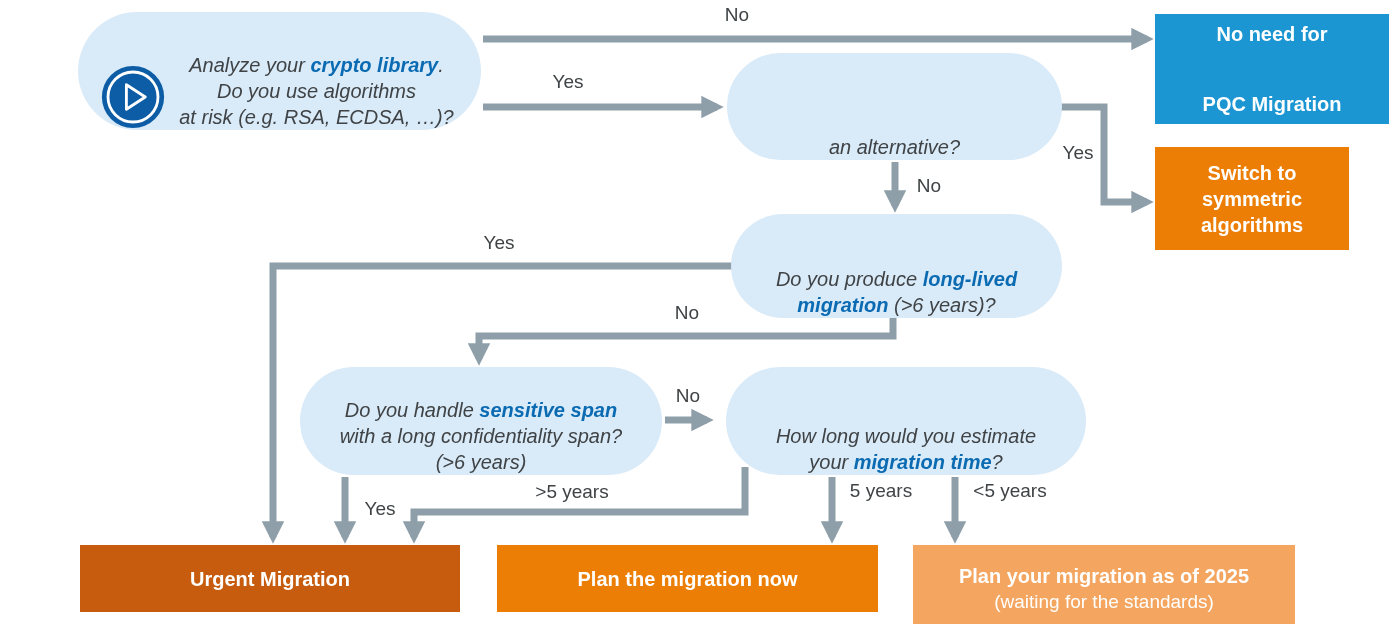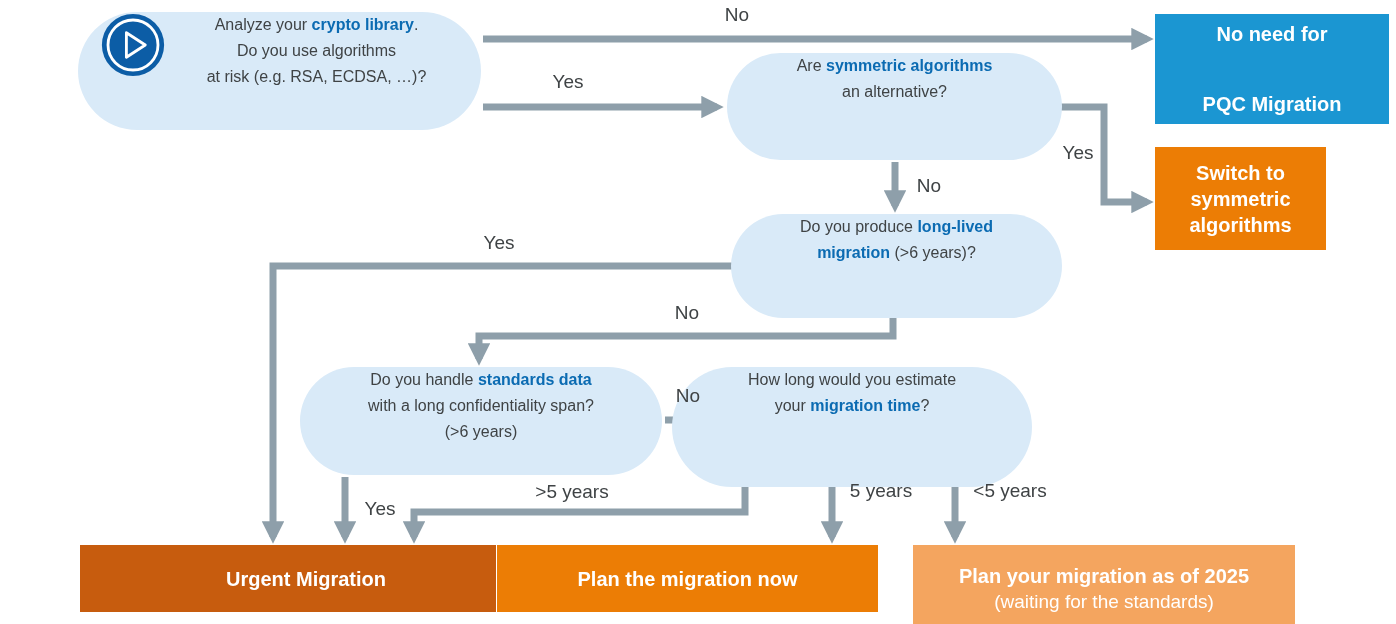--- a/index.html
+++ b/index.html
@@ -5,22 +5,22 @@
   html,body { margin:0; padding:0; background:#ffffff; }
   body { font-family:"Liberation Sans", sans-serif; }
   .stage { position:relative; width:1396px; height:624px; background:#ffffff; overflow:hidden; }
 
   svg.wires { position:absolute; left:0; top:0; pointer-events:none; }
   .wire { fill:none; stroke:var(--arrow,#8e9faa); stroke-width:7; stroke-linejoin:miter; }
   .arrowhead { fill:var(--arrow,#8e9faa); }
 
   .bubble {
     position:absolute; background:var(--bubble-bg,#d9eaf8); color:var(--text,#3f4345);
-    border-radius:999px; display:flex; align-items:flex-start; justify-content:center;
-    text-align:center; font-size:16px; line-height:26px;
+    border-radius:999px; display:flex; align-items:flex-end; justify-content:center;
+    text-align:center; font-size:20px; line-height:26px;font-style:italic;
   }
   .accent { color:var(--accent,#0b6bb2); font-weight:bold; }
 
   .start-bubble { justify-content:flex-start; }
   .play-wrap { flex:0 0 auto; margin-left:22px; width:66px; height:66px; cursor:pointer; }
   .start-text { flex:1 1 auto; text-align:center; padding-right:14px; }
 
   .box {
     position:absolute; color:var(--box-text,#ffffff); display:flex; flex-direction:column;
     align-items:center; justify-content:center; text-align:center;
@@ -67,59 +67,58 @@
     </div>
     <div class="start-text">
       <div class="line"><span>Analyze your </span><span class="accent">crypto library</span><span>.</span></div>
       <div class="line"><span>Do you use algorithms</span></div>
       <div class="line"><span>at risk (e.g. RSA, ECDSA, …)?</span></div>
     </div>
   </div>
 
   <div class="bubble" style="left:727px; top:53px; width:335px; height:107px;">
     <div>
-      <div class="line"><span>Are </span><span class="accent">symmetric algorithms</span></div>
       <div class="line"><span>an alternative?</span></div>
     </div>
   </div>
 
   <div class="bubble" style="left:731px; top:214px; width:331px; height:104px;">
     <div>
       <div class="line"><span>Do you produce </span><span class="accent">long-lived</span></div>
       <div class="line"><span class="accent">migration</span><span> (&gt;6 years)?</span></div>
     </div>
   </div>
 
   <div class="bubble" style="left:300px; top:367px; width:362px; height:108px;">
     <div>
-      <div class="line"><span>Do you handle </span><span class="accent">standards data</span></div>
+      <div class="line"><span>Do you handle </span><span class="accent">sensitive span</span></div>
       <div class="line"><span>with a long confidentiality span?</span></div>
       <div class="line"><span>(&gt;6 years)</span></div>
     </div>
   </div>
 
-  <div class="bubble" style="left:672px; top:367px; width:360px; height:120px;">
+  <div class="bubble" style="left:726px; top:367px; width:360px; height:108px;">
     <div>
       <div class="line"><span>How long would you estimate</span></div>
       <div class="line"><span>your </span><span class="accent">migration time</span><span>?</span></div>
     </div>
   </div>
 
   <div class="box" style="left:1155px; top:14px; width:234px; height:110px; background:var(--box-blue,#1b96d2);gap:44px;">
     <div>No need for</div>
     <div>PQC Migration</div>
   </div>
 
-  <div class="box" style="left:1155px; top:147px; width:171px; height:103px; background:var(--box-orange,#ec7d05);">
+  <div class="box" style="left:1155px; top:147px; width:194px; height:103px; background:var(--box-orange,#ec7d05);">
     <div>Switch to</div>
     <div>symmetric</div>
     <div>algorithms</div>
   </div>
 
-  <div class="box" style="left:80px; top:545px; width:380px; height:67px; background:var(--box-dark-orange,#c75c0e);padding-left:36px;">
+  <div class="box" style="left:80px; top:545px; width:380px; height:67px; background:var(--box-dark-orange,#c75c0e);">
     <div>Urgent Migration</div>
   </div>
 
   <div class="box" style="left:497px; top:545px; width:381px; height:67px; background:var(--box-orange,#ec7d05);text-align:center;">
     <div>Plan the migration now</div>
   </div>
 
   <div class="box" style="left:913px; top:545px; width:382px; height:87px; background:var(--box-light-orange,#f4a55f);">
     <div>Plan your migration as of 2025</div>
     <div class="sub">(waiting for the standards)</div>

